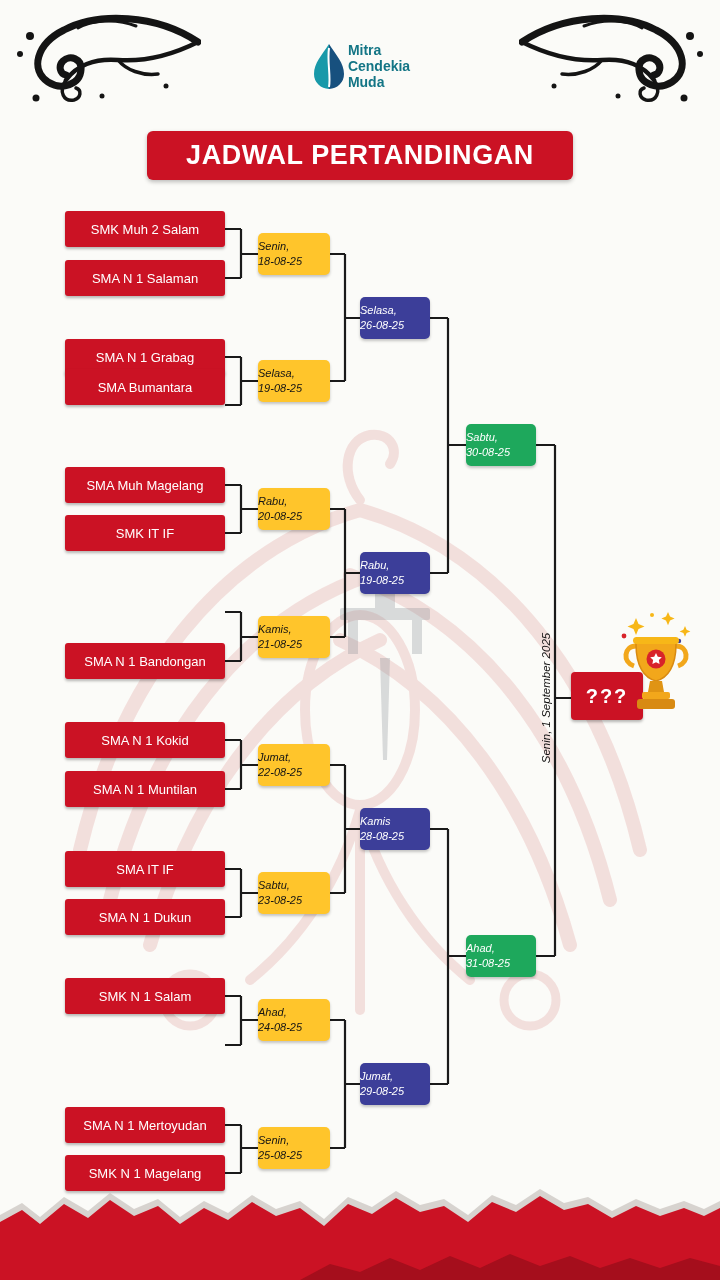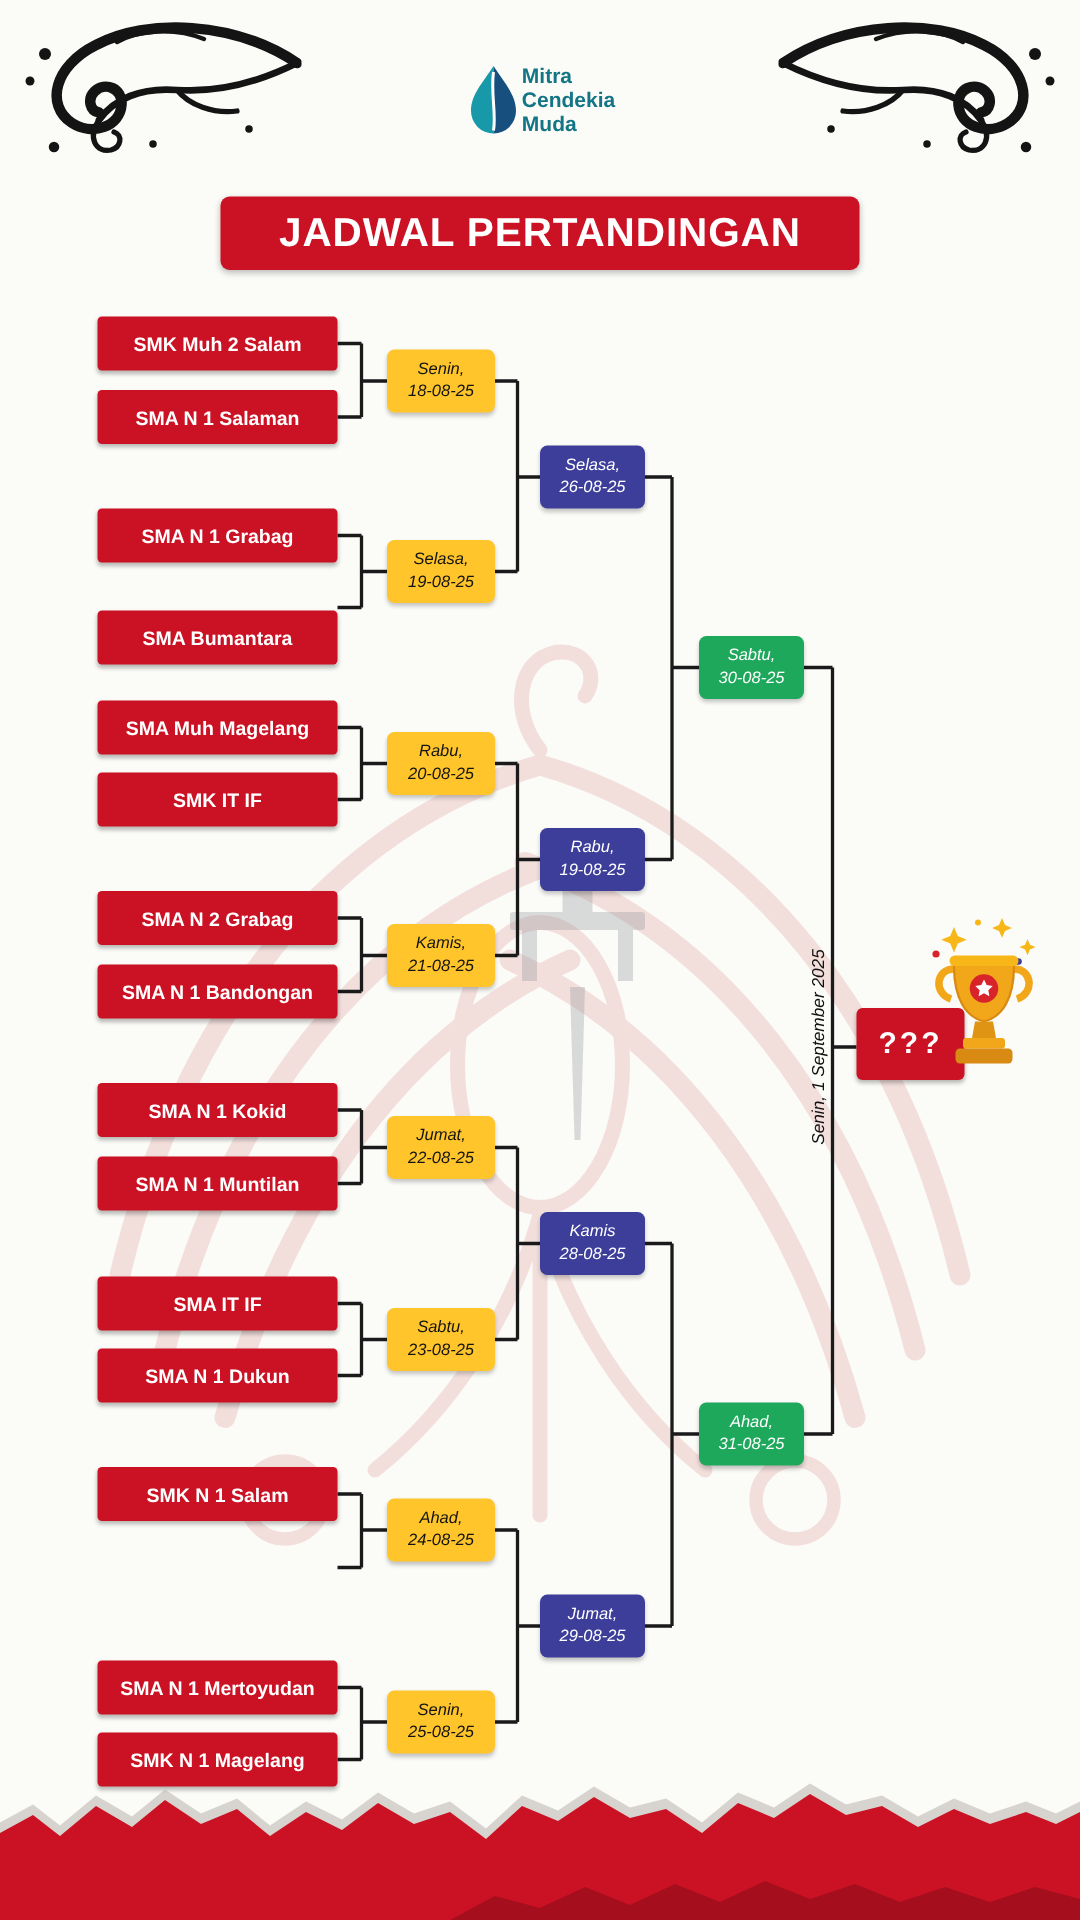--- a/index.html
+++ b/index.html
@@ -33,27 +33,27 @@
     text-align:right;
   }
   
   .watermark{position:absolute;left:40px;top:380px;z-index:1;opacity:.14;}
   .monument{position:absolute;left:320px;top:580px;z-index:1;opacity:.30;}
   
   .connectors{position:absolute;left:0;top:0;z-index:2;pointer-events:none;}
   
   .team-box{
     position:absolute;left:65px;width:160px;height:36px;z-index:3;
-    background:var(--red);color:#fff;font-size:13px;font-weight:bold;
+    background:var(--red);color:#fff;font-size:13px;font-weight:normal;
     display:flex;align-items:center;justify-content:center;border-radius:3px;
     box-shadow:0 2px 3px rgba(0,0,0,.28);white-space:nowrap;
   }
   .date-box{
     position:absolute;width:72px;height:42px;z-index:3;border-radius:5px;
-    display:flex;flex-direction:column;align-items:center;justify-content:center;
+    display:flex;flex-direction:column;align-items:flex-start;justify-content:center;
     font-style:italic;font-size:11px;line-height:1.35;
     box-shadow:0 2px 3px rgba(0,0,0,.22);white-space:nowrap;
   }
   .yellow{left:258px;background:var(--yellow);color:#141414;}
   .blue{left:360px;width:70px;background:var(--blue);color:#fff;}
   .green{left:466px;width:70px;background:var(--green);color:#fff;}
   .final-box{
     position:absolute;left:571px;top:672px;width:72px;height:48px;z-index:3;
     background:var(--red);color:#fff;font-weight:bold;font-size:20px;letter-spacing:2px;
     display:flex;align-items:center;justify-content:center;border-radius:4px;
@@ -165,24 +165,23 @@
       M330 765H345M330 893H345M345 765V893M345 829H360
       M330 1020H345M330 1148H345M345 1020V1148M345 1084H360
       M430 318H448M430 573H448M448 318V573M448 445H466
       M430 829H448M430 1084H448M448 829V1084M448 956H466
       M536 445H555M536 956H555M555 445V956M555 698H571"></path>
   </svg>
 
   <div class="team-box" style="top:211px">SMK Muh 2 Salam</div>
   <div class="team-box" style="top:260px">SMA N 1 Salaman</div>
   <div class="team-box" style="top:339px">SMA N 1 Grabag</div>
-  <div class="team-box" style="top:407px">SMA Bumantara</div>
+  <div class="team-box" style="top:369px">SMA Bumantara</div>
   <div class="team-box" style="top:467px">SMA Muh Magelang</div>
   <div class="team-box" style="top:515px">SMK IT IF</div>
-  <div class="team-box" style="top:594px">SMA N 2 Grabag</div>
   <div class="team-box" style="top:643px">SMA N 1 Bandongan</div>
   <div class="team-box" style="top:722px">SMA N 1 Kokid</div>
   <div class="team-box" style="top:771px">SMA N 1 Muntilan</div>
   <div class="team-box" style="top:851px">SMA IT IF</div>
   <div class="team-box" style="top:899px">SMA N 1 Dukun</div>
   <div class="team-box" style="top:978px">SMK N 1 Salam</div>
   <div class="team-box" style="top:1107px">SMA N 1 Mertoyudan</div>
   <div class="team-box" style="top:1155px">SMK N 1 Magelang</div>
 
   <div class="date-box yellow" style="top:233px">

